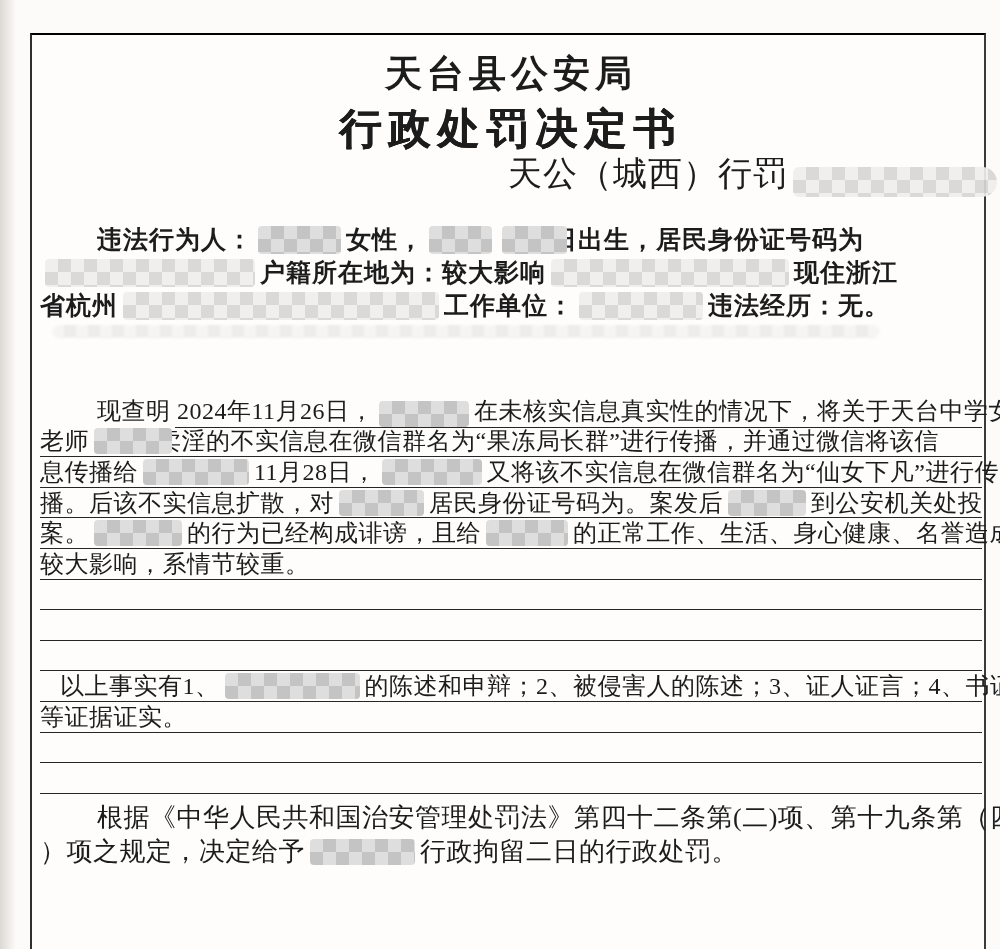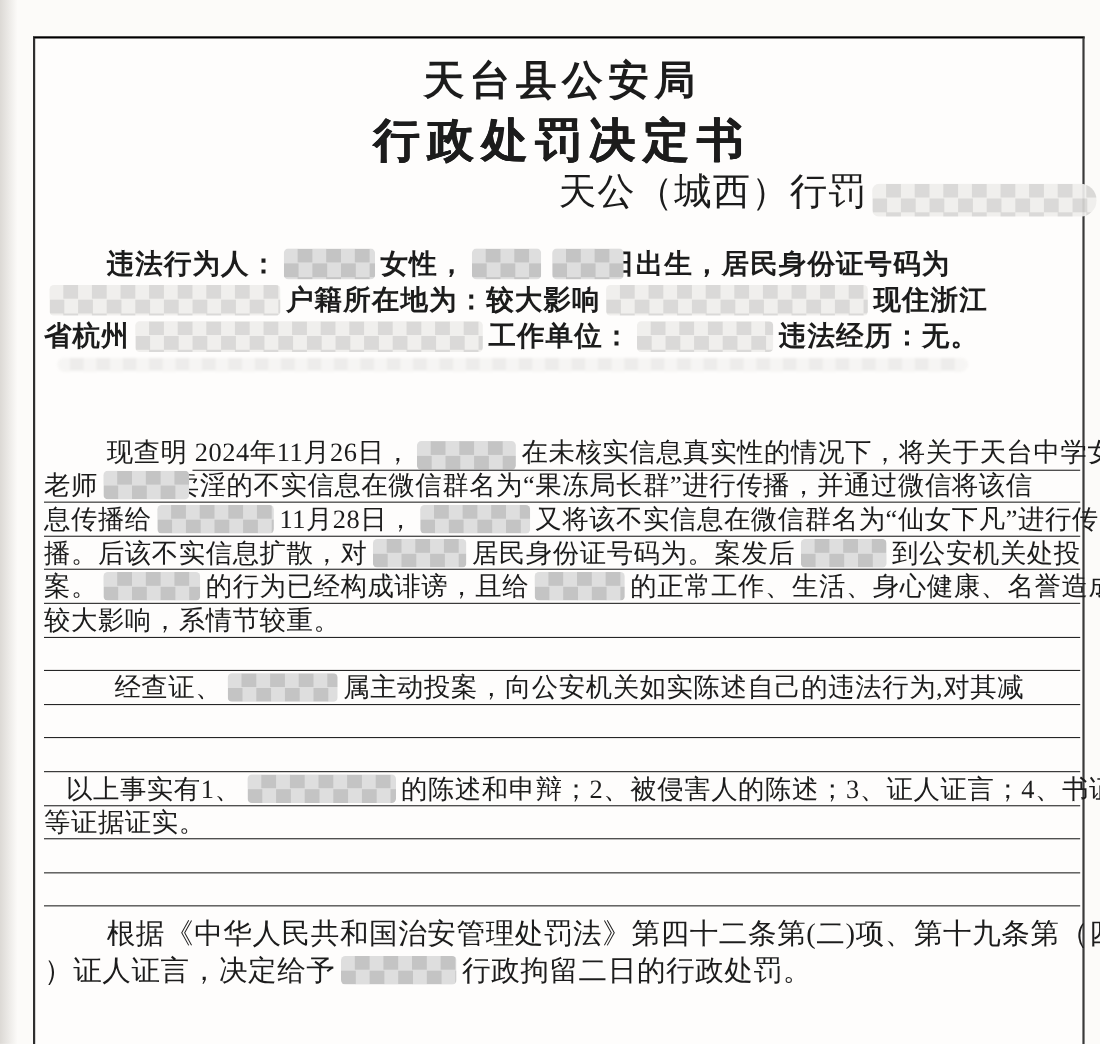--- a/index.html
+++ b/index.html
@@ -116,42 +116,37 @@
         <span class="t">案。</span>
         <span class="rx" style="width: 88px;"></span>
         <span class="t">的行为已经构成诽谤，且给</span>
         <span class="rx" style="width: 82px;"></span>
         <span class="t">的正常工作、生活、身心健康、名誉造成</span>
       </div>
       <div class="rrow">
         <span class="t">较大影响，系情节较重。</span>
       </div>
       <div class="rrow"></div>
-      <div class="rrow" style="padding-left: 64px;">
-        <span class="t">经查证、</span>
-        <span class="rx" style="width: 100px;"></span>
-        <span class="t">属主动投案，向公安机关如实陈述自己的违法行为,对其减</span>
-      </div>
       <div class="rrow"></div>
       <div class="rrow"></div>
       <div class="rrow" style="padding-left: 20px;">
         <span class="t">以上事实有1、</span>
         <span class="rx" style="width: 135px;"></span>
         <span class="t">的陈述和申辩；2、被侵害人的陈述；3、证人证言；4、书证</span>
       </div>
       <div class="rrow">
         <span class="t">等证据证实。</span>
       </div>
       <div class="rrow"></div>
       <div class="rrow"></div>
     </div>
 
   <div class="decision" id="decision">
       <div class="fline" style="padding-left: 57px;">
         <span class="t">根据《中华人民共和国治安管理处罚法》第四十二条第(二)项、第十九条第（四</span>
       </div>
       <div class="fline">
-        <span class="t">）证人证言，决定给予</span>
+        <span class="t">）项之规定，决定给予</span>
         <span class="rx" style="width: 105px;"></span>
         <span class="t">行政拘留二日的行政处罚。</span>
       </div>
     </div>
 </div>
 
 </body></html>

